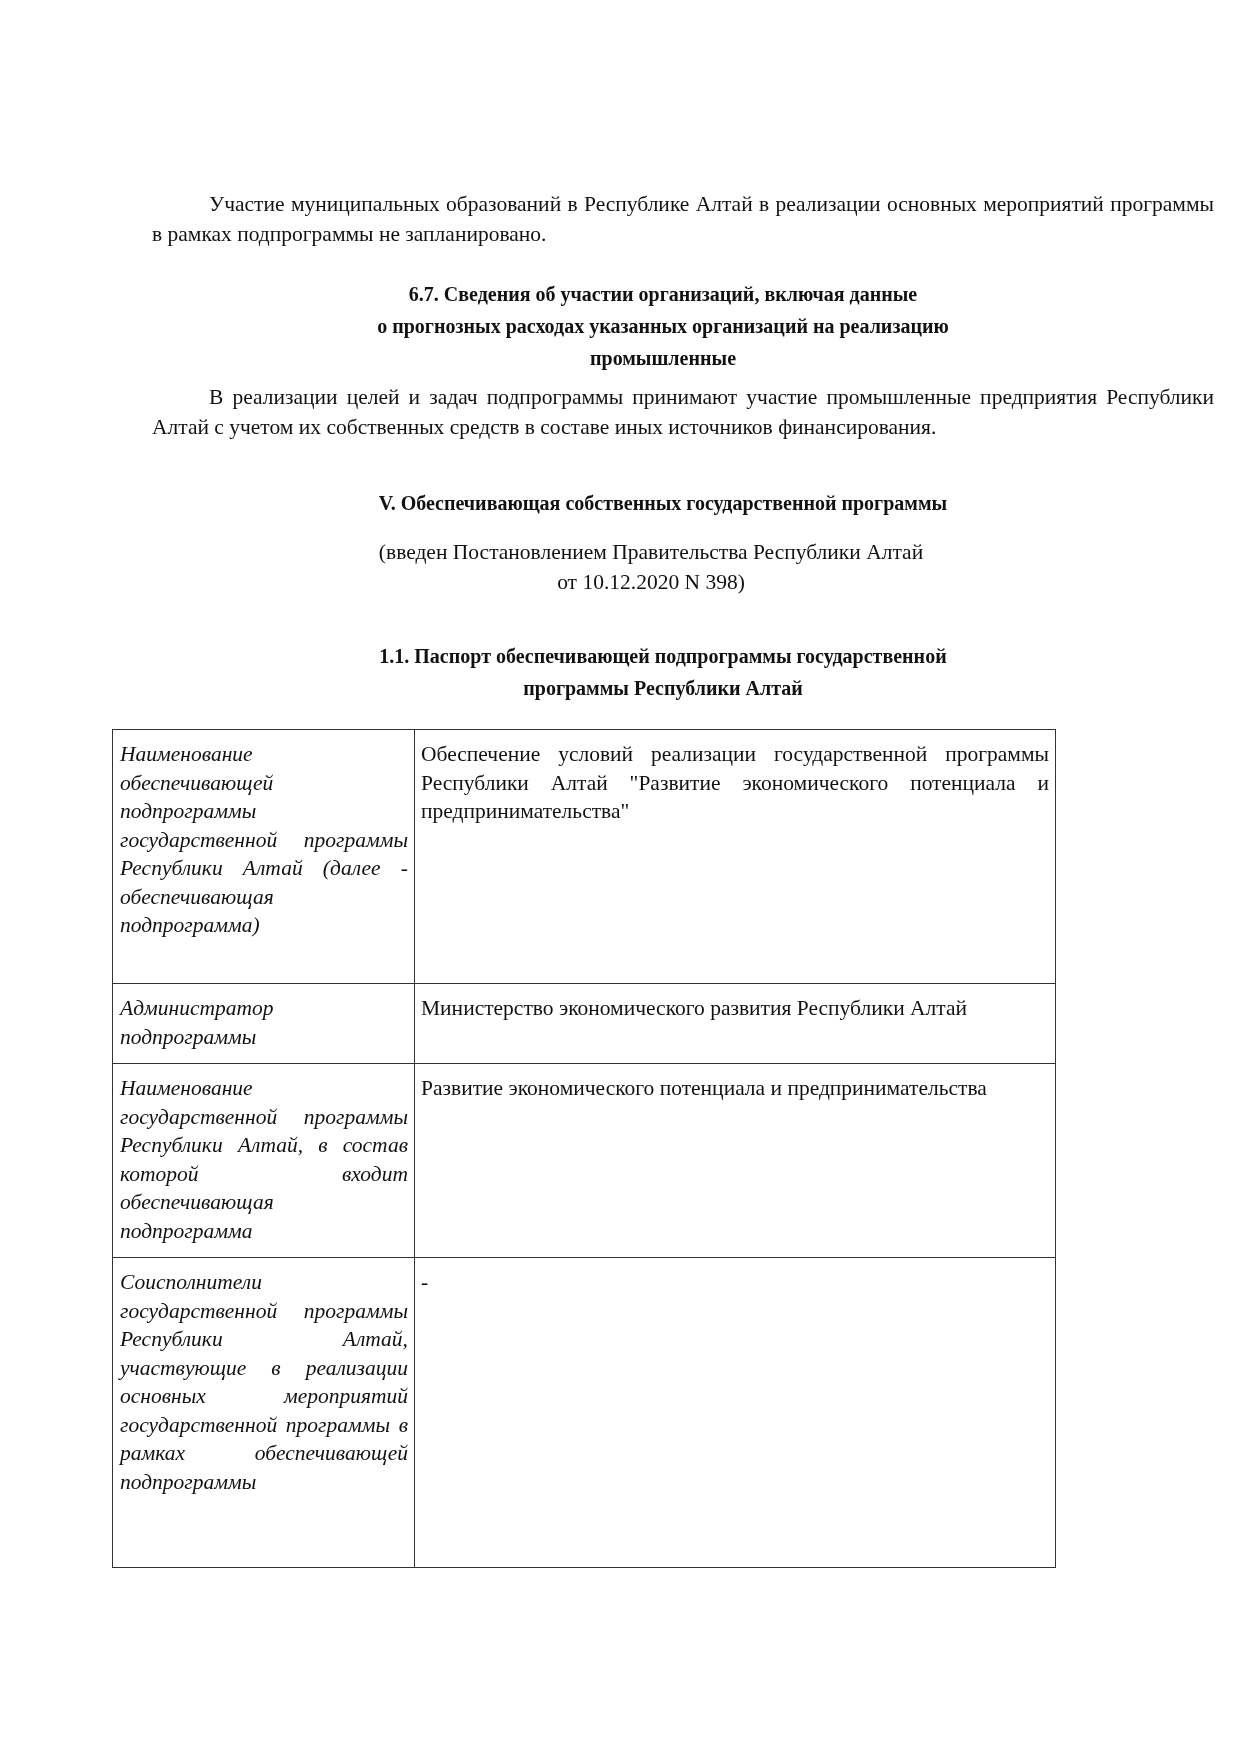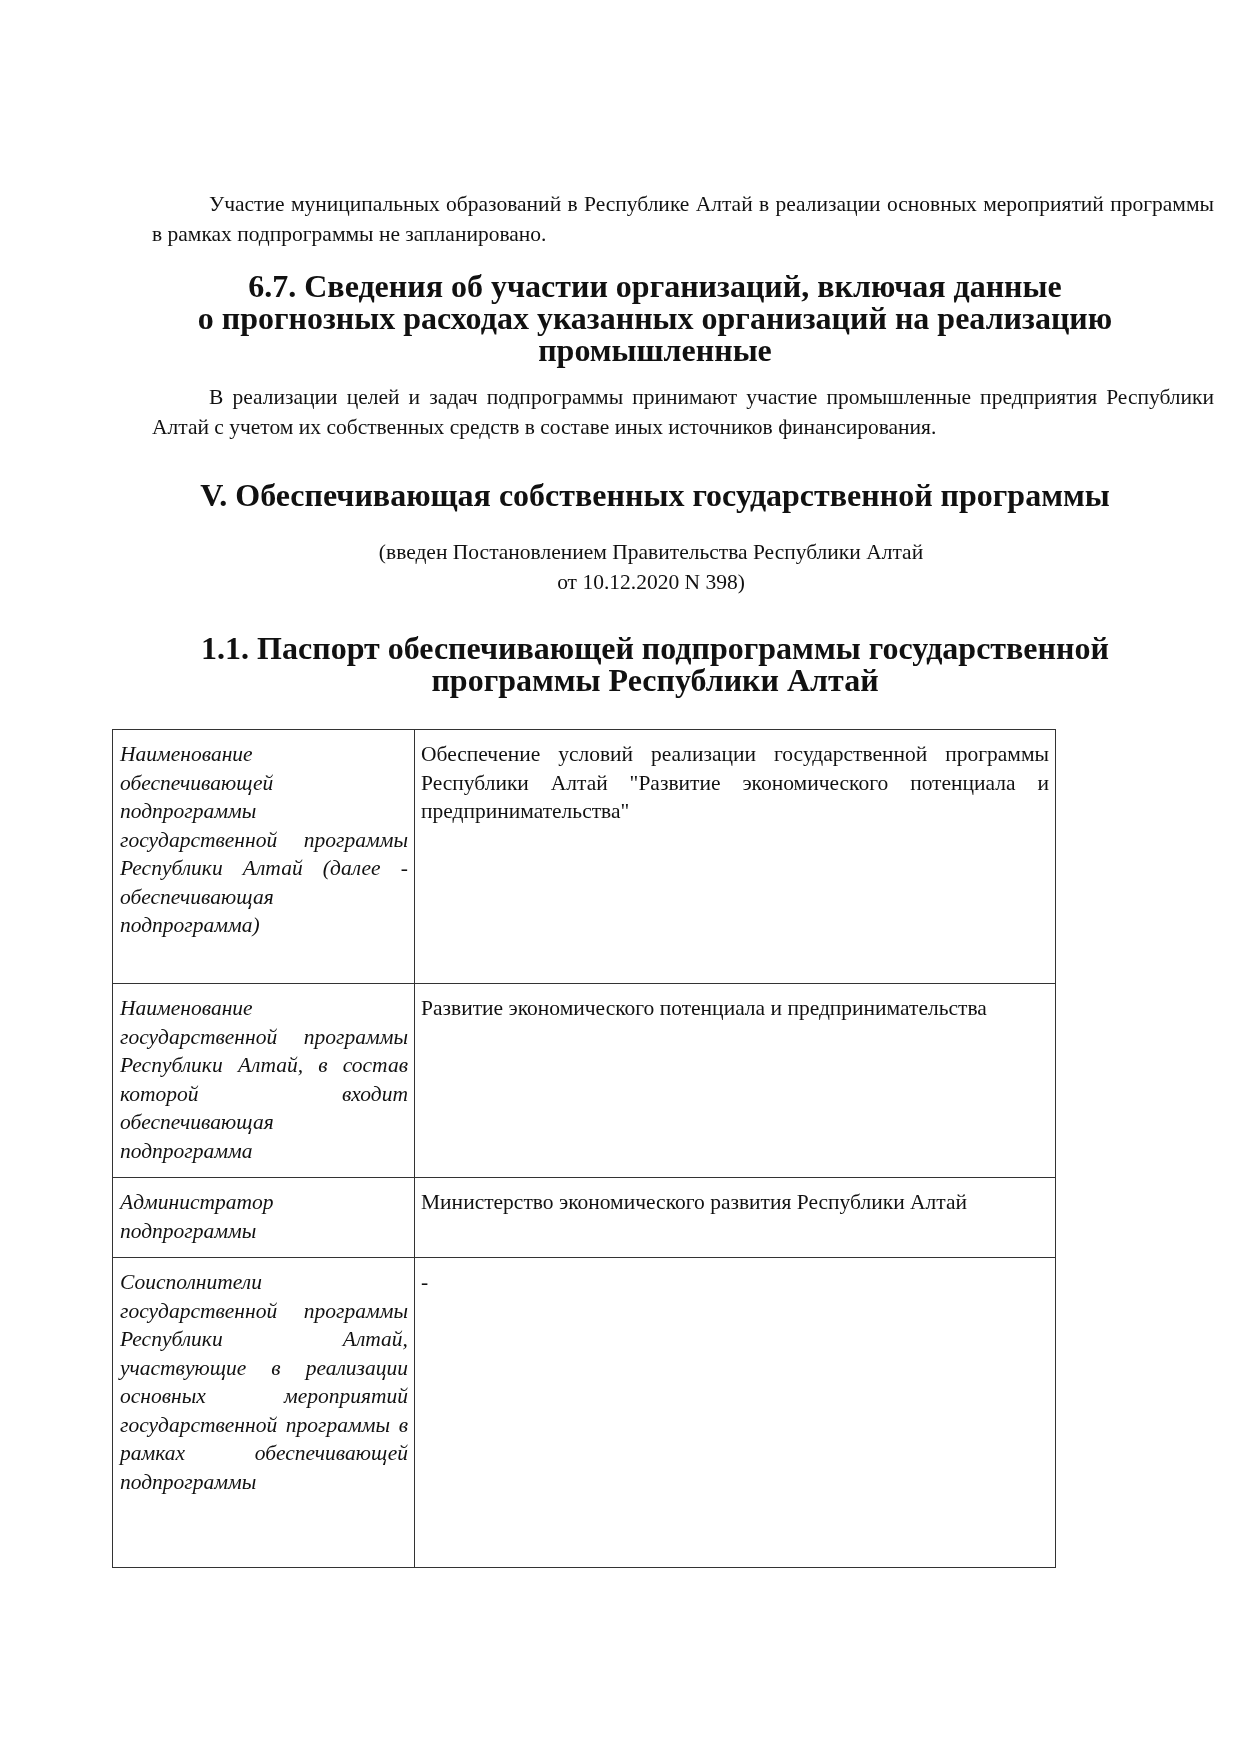--- a/index.html
+++ b/index.html
@@ -26,24 +26,24 @@
       line-height: 30px;
       text-align: justify;
       text-indent: 57px;
       margin: 16px;
       position: absolute;
       left: 16px;
       width: 1062px;
     }
     .heading {
       font-weight: bold;
-      font-size: 32px;
+      font-size: 20px;
       line-height: 32px;
       text-align: center;
-      margin: 4px;
+      margin: 12px;
       position: absolute;
       left: 0;
       width: 1062px;
     }
     .heading span { display: block; }
     .note {
       font-size: 21.5px;
       line-height: 30px;
       text-align: center;
       position: absolute;
@@ -111,34 +111,34 @@
 <table class="passport">
   <tbody>
     <tr style="height:254px;">
       <td class="label">
         <div class="cell-text">Наименование обеспечивающей подпрограммы государственной программы Республики Алтай (далее - обеспечивающая подпрограмма)</div>
       </td>
       <td class="value">
         <div class="cell-text">Обеспечение условий реализации государственной программы Республики Алтай "Развитие экономического потенциала и предпринимательства"</div>
       </td>
     </tr>
+    <tr style="height:80px;">
+      <td class="label">
+        <div class="cell-text">Администратор подпрограммы</div>
+      </td>
+      <td class="value">
+        <div class="cell-text">Министерство экономического развития Республики Алтай</div>
+      </td>
+    </tr>
     <tr style="height:194px;">
       <td class="label">
         <div class="cell-text">Наименование государственной программы Республики Алтай, в состав которой входит обеспечивающая подпрограмма</div>
       </td>
       <td class="value">
         <div class="cell-text">Развитие экономического потенциала и предпринимательства</div>
-      </td>
-    </tr>
-    <tr style="height:80px;">
-      <td class="label">
-        <div class="cell-text">Администратор подпрограммы</div>
-      </td>
-      <td class="value">
-        <div class="cell-text">Министерство экономического развития Республики Алтай</div>
       </td>
     </tr>
     <tr style="height:310px;">
       <td class="label">
         <div class="cell-text">Соисполнители государственной программы Республики Алтай, участвующие в реализации основных мероприятий государственной программы в рамках обеспечивающей подпрограммы</div>
       </td>
       <td class="value">
         <div class="cell-text">-</div>
       </td>
     </tr>

